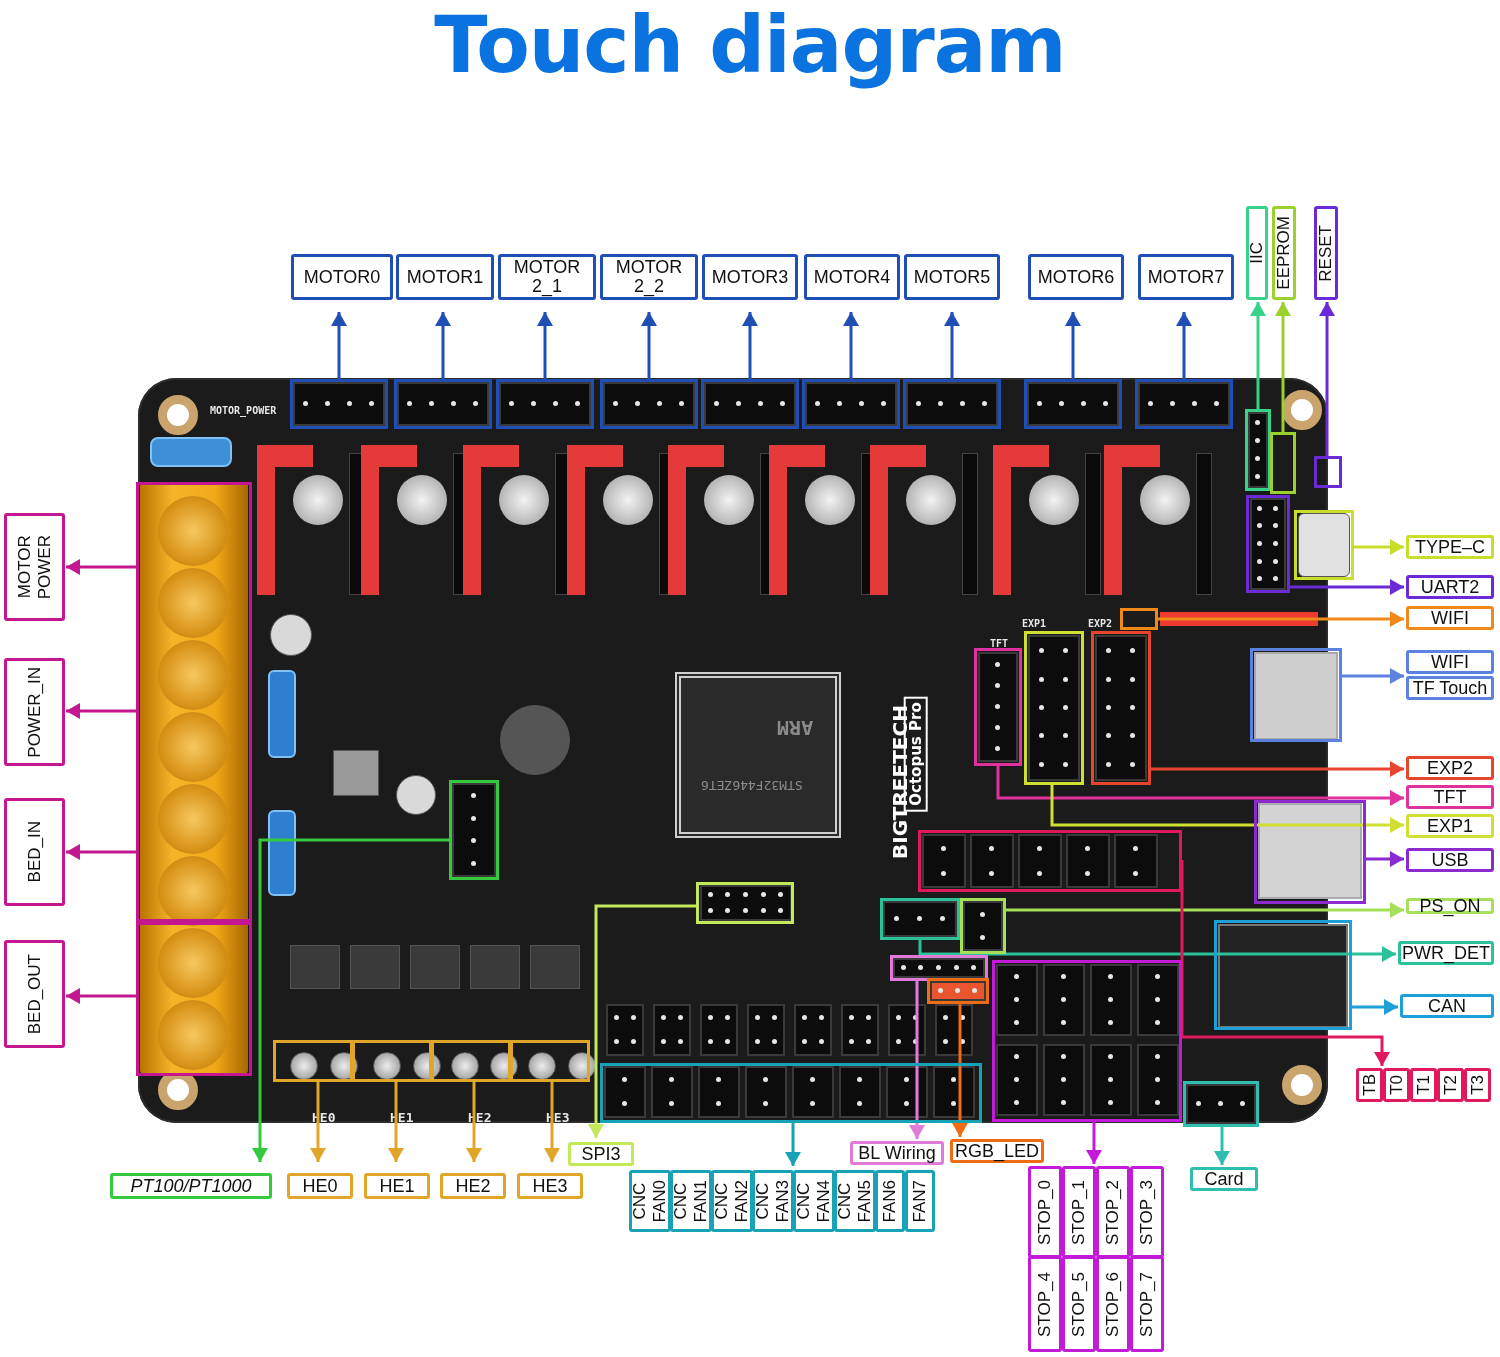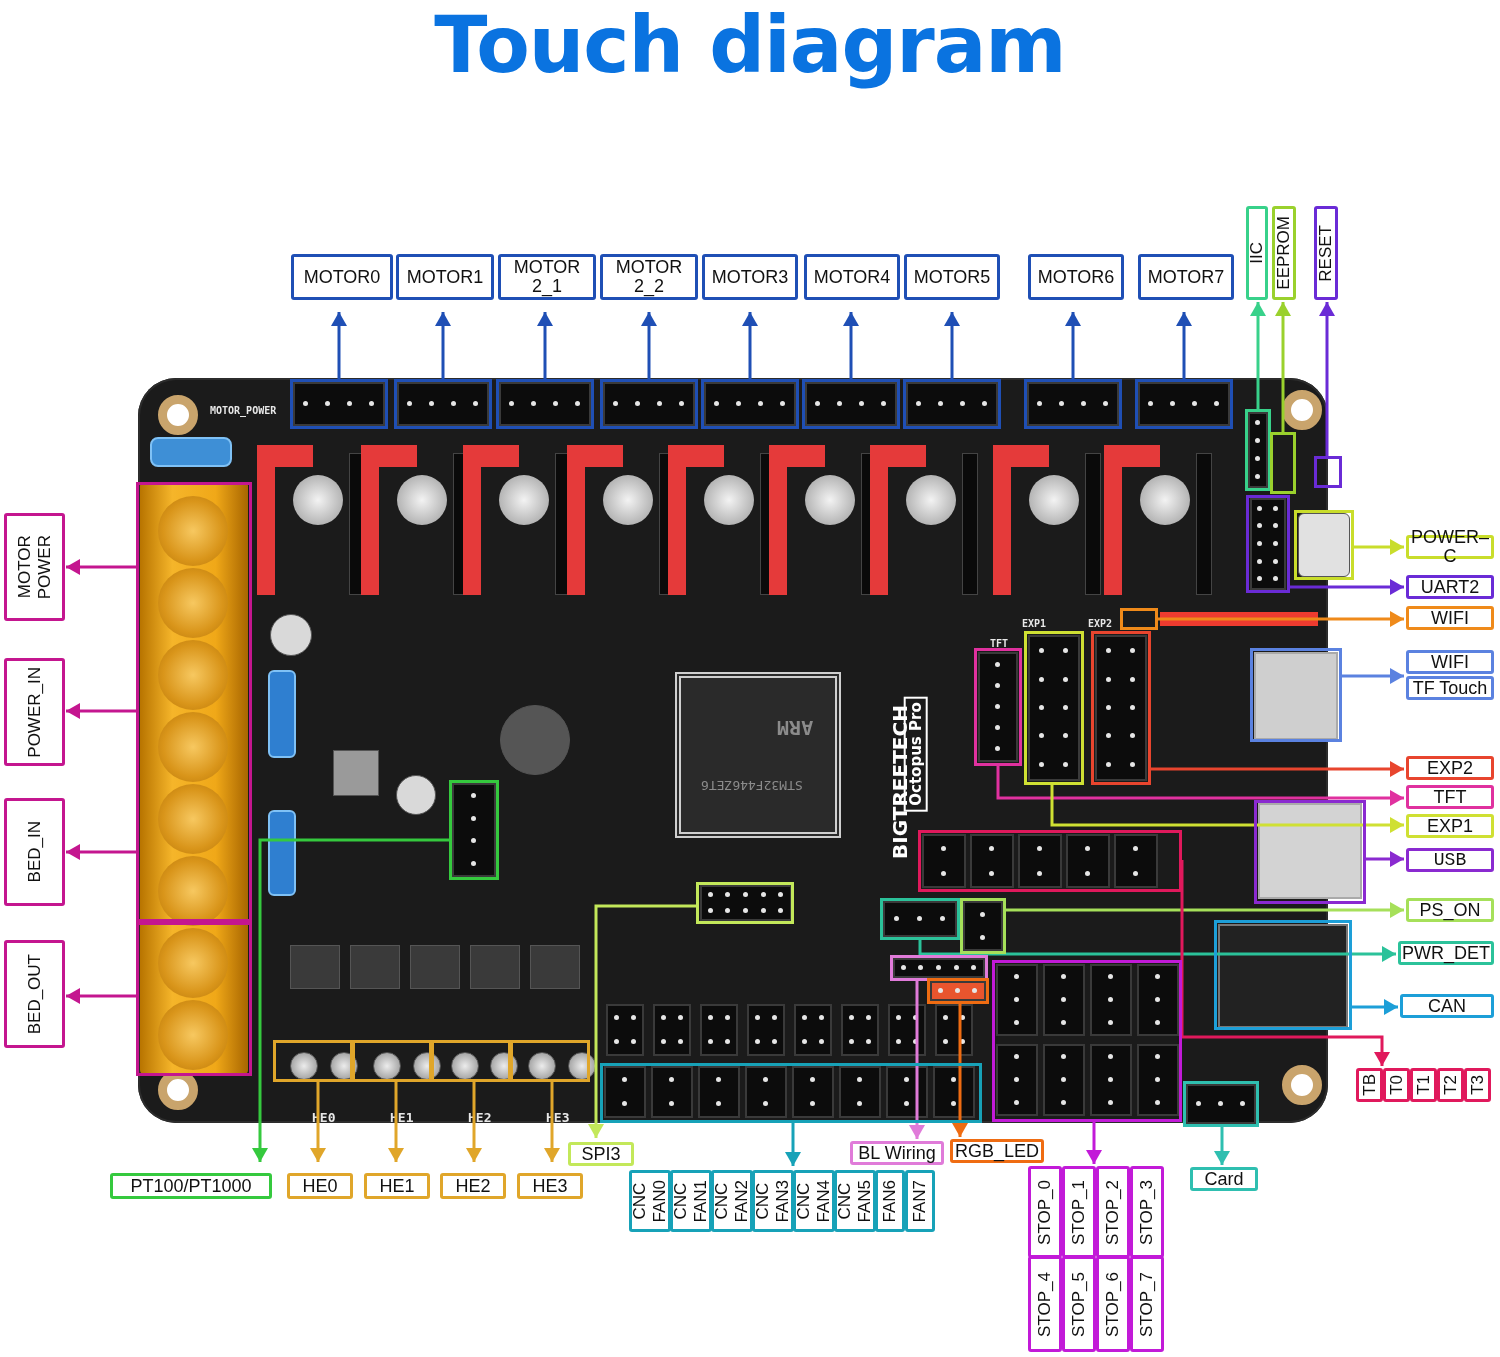--- a/index.html
+++ b/index.html
@@ -593,21 +593,21 @@
     <div class="box vbox" style="left: 4px; top: 658px; width: 61px; height: 108px; border-color: rgb(196, 22, 143); font-size: 17px;">
       <span style="white-space: pre-line;">POWER_IN</span>
     </div>
     <div class="box vbox" style="left: 4px; top: 798px; width: 61px; height: 108px; border-color: rgb(196, 22, 143); font-size: 17px;">
       <span style="white-space: pre-line;">BED_IN</span>
     </div>
     <div class="box vbox" style="left: 4px; top: 940px; width: 61px; height: 108px; border-color: rgb(196, 22, 143); font-size: 17px;">
       <span style="white-space: pre-line;">BED_OUT</span>
     </div>
     <div class="box" style="left: 1406px; top: 535px; width: 88px; height: 24px; border-color: rgb(201, 221, 43); font-size: 18px;">
-      <span style="white-space: pre-line;">POWER–C</span>
+      <span style="white-space: pre-line;">TYPE–C</span>
     </div>
     <div class="box" style="left: 1406px; top: 575px; width: 88px; height: 24px; border-color: rgb(106, 43, 214); font-size: 18px;">
       <span style="white-space: pre-line;">UART2</span>
     </div>
     <div class="box" style="left: 1406px; top: 606px; width: 88px; height: 24px; border-color: rgb(239, 138, 26); font-size: 18px;">
       <span style="white-space: pre-line;">WIFI</span>
     </div>
     <div class="box" style="left: 1406px; top: 650px; width: 88px; height: 24px; border-color: rgb(91, 130, 224); font-size: 18px;">
       <span style="white-space: pre-line;">WIFI</span>
     </div>
@@ -617,23 +617,23 @@
     <div class="box" style="left: 1406px; top: 756px; width: 88px; height: 24px; border-color: rgb(232, 69, 46); font-size: 18px;">
       <span style="white-space: pre-line;">EXP2</span>
     </div>
     <div class="box" style="left: 1406px; top: 785px; width: 88px; height: 24px; border-color: rgb(224, 49, 159); font-size: 18px;">
       <span style="white-space: pre-line;">TFT</span>
     </div>
     <div class="box" style="left: 1406px; top: 814px; width: 88px; height: 24px; border-color: rgb(207, 224, 51); font-size: 18px;">
       <span style="white-space: pre-line;">EXP1</span>
     </div>
     <div class="box" style="left: 1406px; top: 848px; width: 88px; height: 24px; border-color: rgb(138, 42, 208); font-size: 18px;">
-      <span style="white-space: pre-line; font-family: Liberation Mono, monospace;">USB</span>
-    </div>
-    <div class="box" style="left: 1406px; top: 898px; width: 88px; height: 24px; border-color: rgb(166, 224, 90); font-size: 18px;">
+      <span style="white-space: pre-line;">USB</span>
+    </div>
+    <div class="box" style="left: 1406px; top: 898px; width: 88px; height: 16px; border-color: rgb(166, 224, 90); font-size: 18px;">
       <span style="white-space: pre-line;">PS_ON</span>
     </div>
     <div class="box" style="left: 1398px; top: 941px; width: 96px; height: 24px; border-color: rgb(43, 194, 154); font-size: 18px;">
       <span style="white-space: pre-line;">PWR_DET</span>
     </div>
     <div class="box" style="left: 1400px; top: 994px; width: 94px; height: 24px; border-color: rgb(29, 159, 216); font-size: 18px;">
       <span style="white-space: pre-line;">CAN</span>
     </div>
     <div class="box vbox" style="left: 1356px; top: 1068px; width: 27px; height: 34px; border-color: rgb(224, 25, 92); font-size: 17px;">
       <span style="white-space: pre-line;">TB</span>
@@ -644,21 +644,21 @@
     <div class="box vbox" style="left: 1410px; top: 1068px; width: 27px; height: 34px; border-color: rgb(224, 25, 92); font-size: 17px;">
       <span style="white-space: pre-line;">T1</span>
     </div>
     <div class="box vbox" style="left: 1437px; top: 1068px; width: 27px; height: 34px; border-color: rgb(224, 25, 92); font-size: 17px;">
       <span style="white-space: pre-line;">T2</span>
     </div>
     <div class="box vbox" style="left: 1464px; top: 1068px; width: 27px; height: 34px; border-color: rgb(224, 25, 92); font-size: 17px;">
       <span style="white-space: pre-line;">T3</span>
     </div>
     <div class="box" style="left: 110px; top: 1173px; width: 162px; height: 26px; border-color: rgb(53, 201, 62); font-size: 18px;">
-      <span style="white-space: pre-line;">PT100/PT1000</span>
+      <span style="white-space: pre-line; font-style: italic;">PT100/PT1000</span>
     </div>
     <div class="box" style="left: 287px; top: 1173px; width: 66px; height: 26px; border-color: rgb(224, 166, 42); font-size: 18px;">
       <span style="white-space: pre-line;">HE0</span>
     </div>
     <div class="box" style="left: 364px; top: 1173px; width: 66px; height: 26px; border-color: rgb(224, 166, 42); font-size: 18px;">
       <span style="white-space: pre-line;">HE1</span>
     </div>
     <div class="box" style="left: 440px; top: 1173px; width: 66px; height: 26px; border-color: rgb(224, 166, 42); font-size: 18px;">
       <span style="white-space: pre-line;">HE2</span>
     </div>

